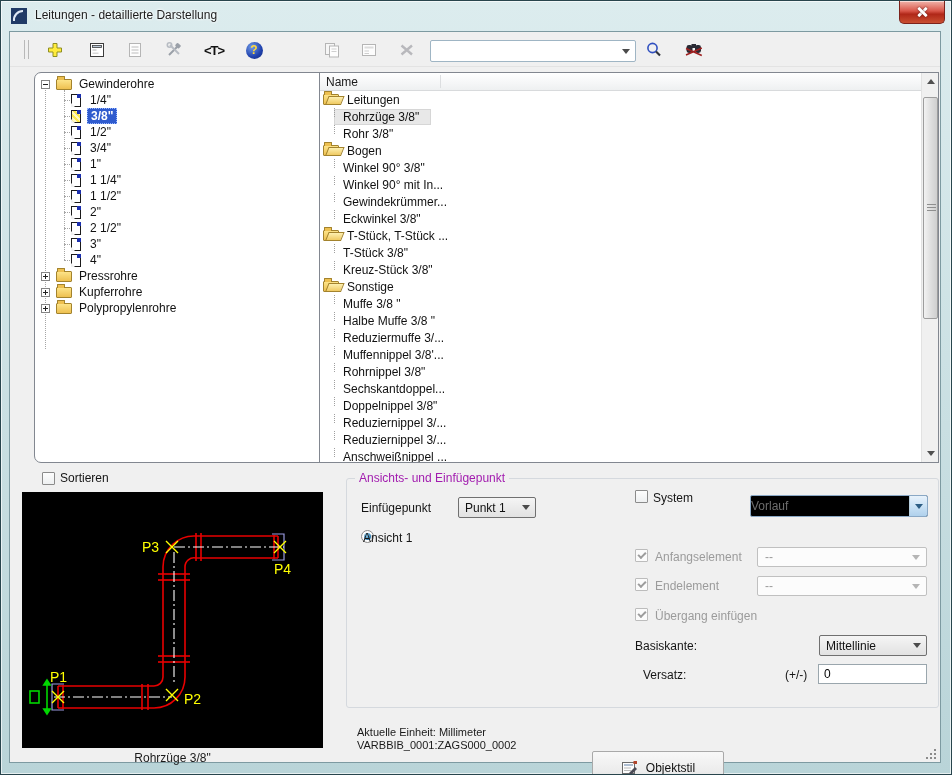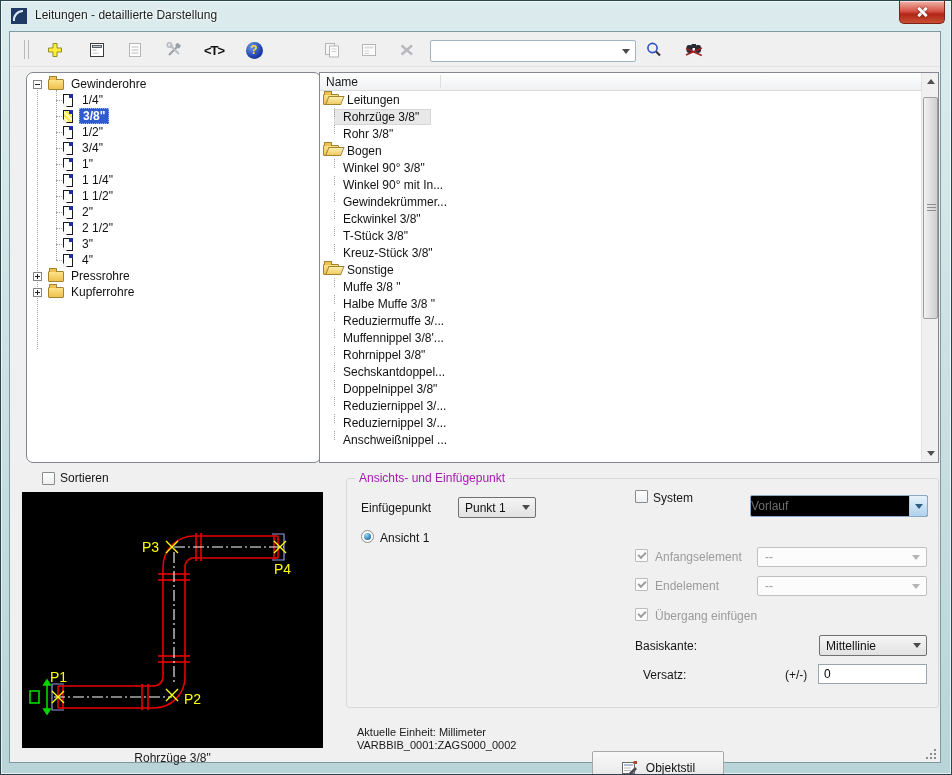--- a/index.html
+++ b/index.html
@@ -20,21 +20,21 @@
   .grip-v{position:absolute;left:14px;top:8px;width:5px;height:19px;border-left:1px solid #b9b9b9;border-right:1px solid #b9b9b9;}
   .tbtn{position:absolute;top:6px;width:24px;height:24px;display:flex;align-items:center;justify-content:center;}
   .t-label{font-size:13px;font-weight:bold;color:#111;letter-spacing:-1px;}
   .help-ball{width:17px;height:17px;border-radius:50%;background:radial-gradient(circle at 35% 30%,#6f9ae6,#1f41ad 60%,#122a7a);display:flex;align-items:center;justify-content:center;color:#ffd83d;font-size:12px;font-weight:bold;}
   .search-combo{position:absolute;left:420px;top:8px;width:206px;height:22px;background:#fff;border:1px solid #9fb5c4;border-radius:2px;display:flex;}
   .search-combo input{flex:1;border:none;outline:none;font:12px "Liberation Sans",sans-serif;padding:0 5px;background:transparent;}
   .dd-arrow{width:18px;display:flex;align-items:center;justify-content:center;}
   .tri-down{width:0;height:0;border-left:4px solid transparent;border-right:4px solid transparent;border-top:5px solid #4b4b4b;}
   
   .panel{position:absolute;background:#fff;border:1px solid #828790;overflow:hidden;}
-  .tree-panel{left:16px;top:40px;width:295px;height:391px;border-radius:7px;}
+  .tree-panel{left:24px;top:40px;width:295px;height:391px;border-radius:7px;}
   .list-panel{left:309px;top:40px;width:620px;height:391px;}
   
   .tree{position:relative;padding-top:3px;font-size:12px;color:#111;}
   .trow{position:relative;height:16px;display:flex;align-items:center;}
   .trow .tlabel{padding:0 3px;white-space:nowrap;}
   .tlabel.sel{background:#2f5bce;color:#fff;font-weight:bold;border:1px dotted #98b6ff;}
   .expander{position:relative;width:9px;height:9px;border:1px solid #848484;background:#fff;margin-left:6px;flex:0 0 9px;}
   .expander::before{content:"";position:absolute;left:1px;top:3px;width:5px;height:1px;background:#222;}
   .expander.plus::after{content:"";position:absolute;left:3px;top:1px;width:1px;height:5px;background:#222;}
   .fold{position:relative;width:16px;height:11px;background:linear-gradient(#fce388,#eec050);border:1px solid #a3832d;border-radius:1px;margin:0 4px 0 6px;flex:0 0 16px;}
@@ -259,20 +259,25 @@
         <div class="trow lvl0">
             <span class="expander plus"></span>
             <span class="fold"></span>
             <span class="tlabel">Pressrohre</span>
           </div>
         <div class="trow lvl0">
             <span class="expander plus"></span>
             <span class="fold"></span>
             <span class="tlabel">Kupferrohre</span>
           </div>
+        <div class="trow lvl0">
+            <span class="expander plus"></span>
+            <span class="fold"></span>
+            <span class="tlabel">Polypropylenrohre</span>
+          </div>
       </div>
     </div>
 
     <div class="panel list-panel">
       <div class="list-header">
           <span>Name</span>
           <span class="col-div"></span>
         </div>
       <div class="list-rows">
         <div class="lrow folder">
@@ -294,20 +299,24 @@
           </div>
         <div class="lrow item">
             <span class="llabel">Winkel 90° mit In...</span>
           </div>
         <div class="lrow item">
             <span class="llabel">Gewindekrümmer...</span>
           </div>
         <div class="lrow item">
             <span class="llabel">Eckwinkel 3/8"</span>
           </div>
+        <div class="lrow folder">
+            <span class="fold open"></span>
+            <span class="llabel">T-Stück, T-Stück ...</span>
+          </div>
         <div class="lrow item">
             <span class="llabel">T-Stück 3/8"</span>
           </div>
         <div class="lrow item">
             <span class="llabel">Kreuz-Stück  3/8"</span>
           </div>
         <div class="lrow folder">
             <span class="fold open"></span>
             <span class="llabel">Sonstige</span>
           </div>
@@ -430,21 +439,21 @@
 
       <span class="glabel" style="left:14px;top:22px">Einfügepunkt</span>
       <div class="combo-classic" style="left:111px;top:18px;width:78px;height:21px">
         <span>Punkt 1</span>
         <span class="dd-arrow">
             <span class="tri-down"></span>
           </span>
       </div>
 
       <span class="radio on" style="left:14px;top:51px"></span>
-      <span class="glabel" style="left:33px;top:52px">Ansicht 1</span>
+      <span class="glabel" style="left:16px;top:52px">Ansicht 1</span>
 
       <span class="check" style="position:absolute;left:288px;top:11px"></span>
       <span class="glabel" style="left:306px;top:12px">System</span>
       <div class="combo-aero" style="left:403px;top:16px;width:178px;height:22px">
         <span>Vorlauf</span>
         <span class="aero-btn">
             <span class="tri-down"></span>
           </span>
       </div>
 

